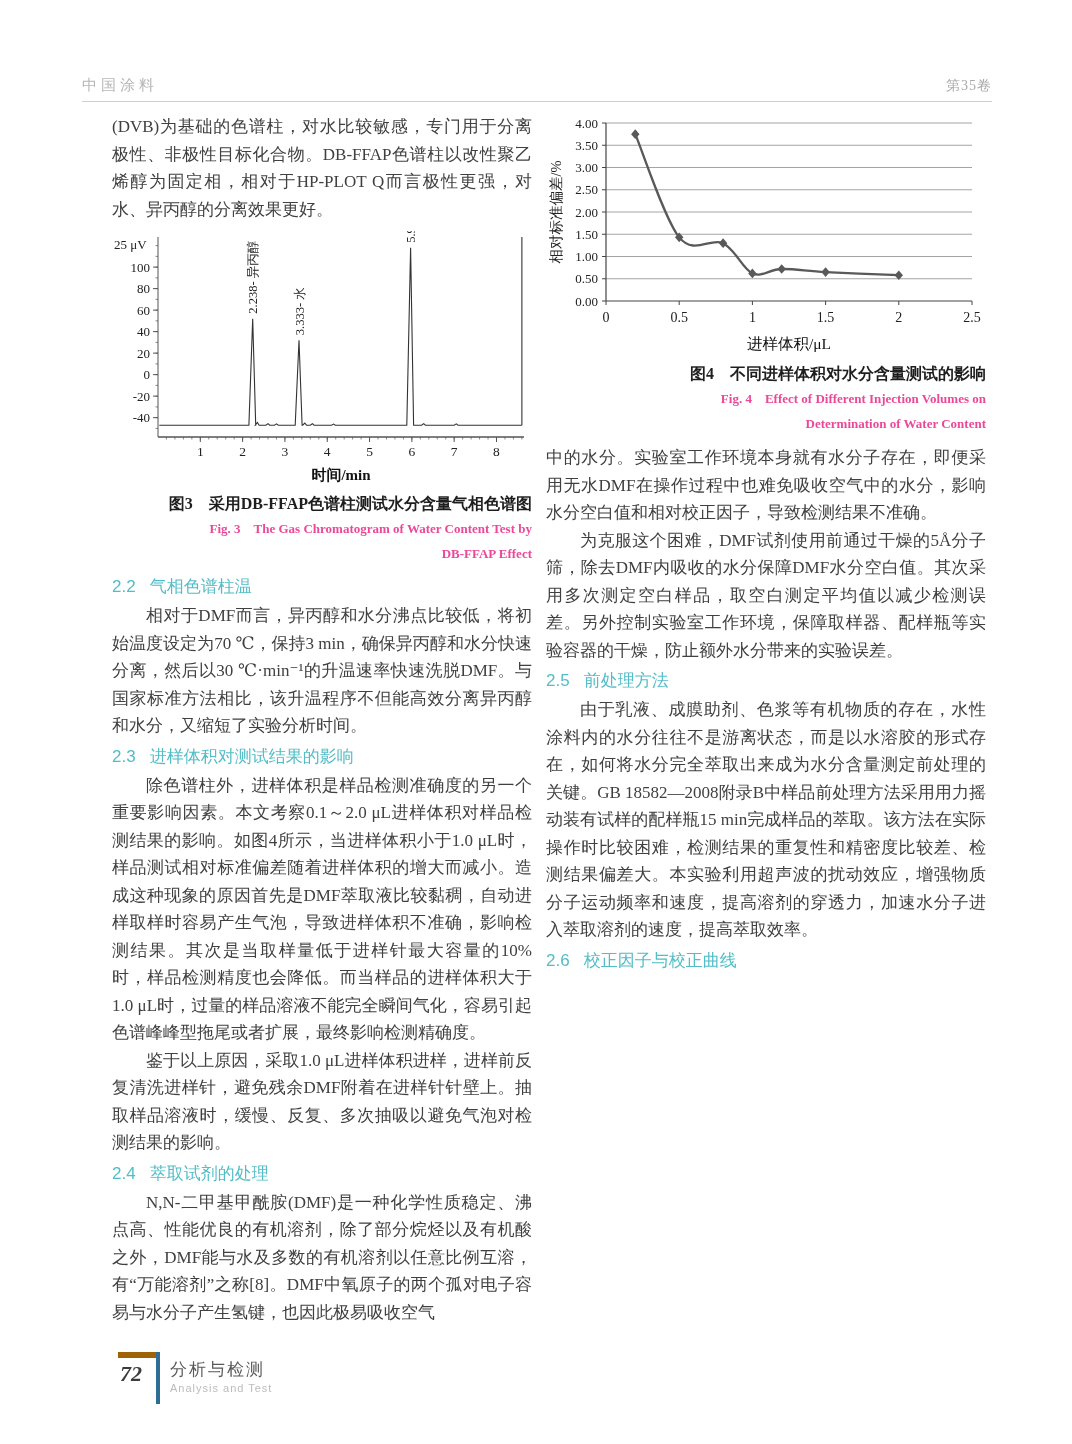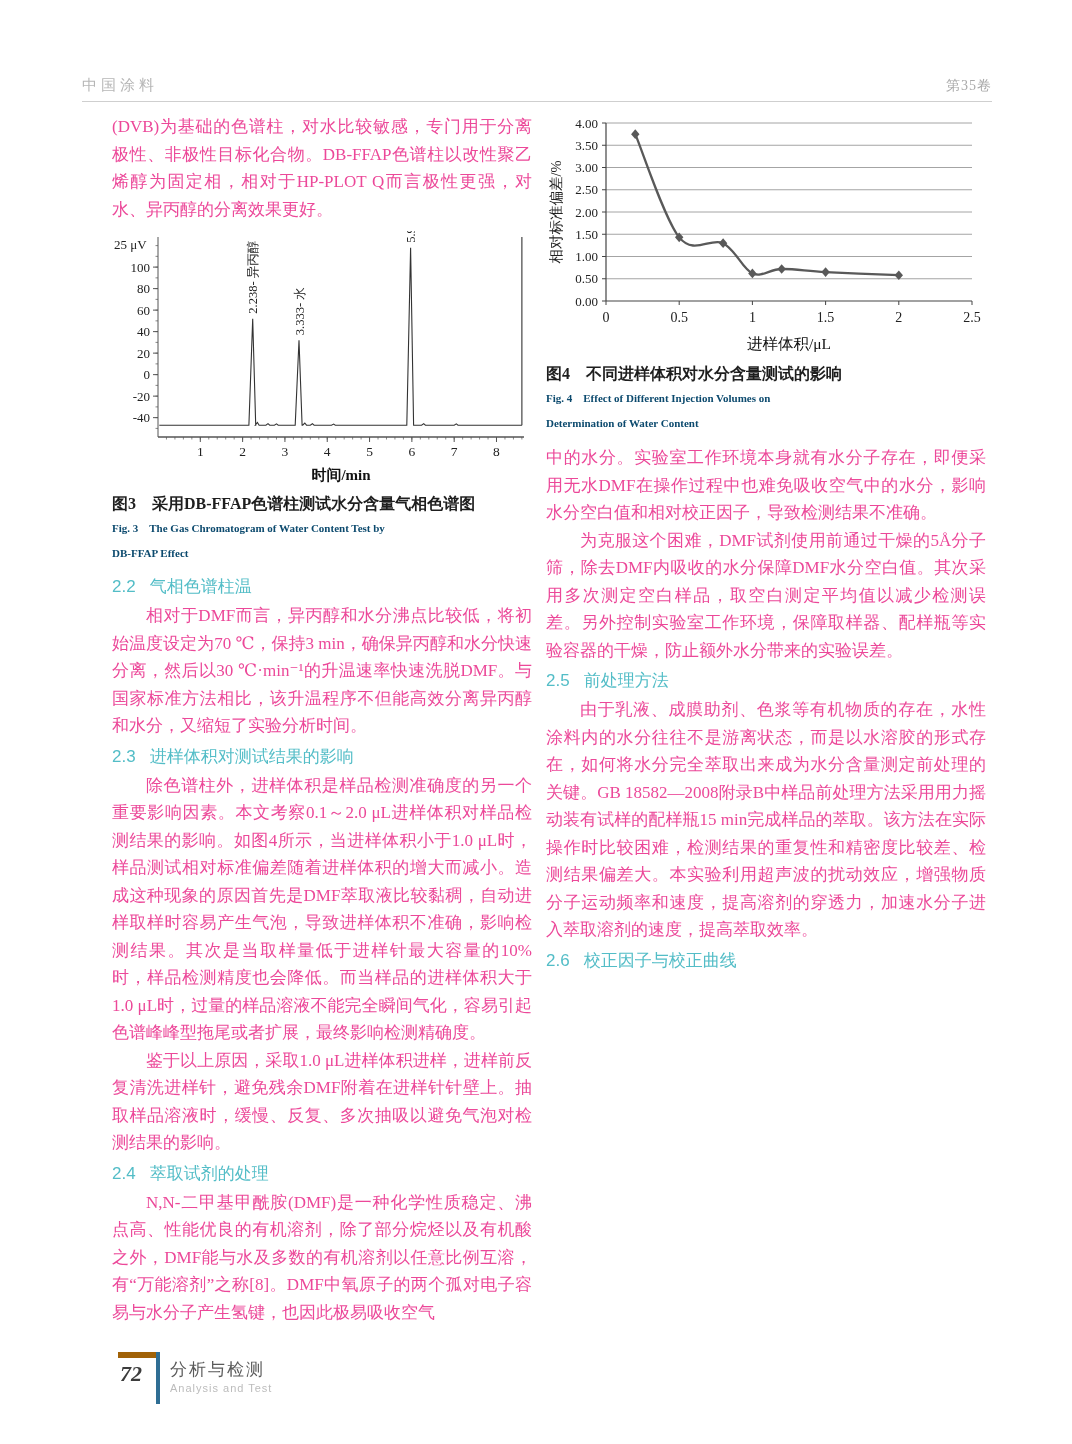--- a/index.html
+++ b/index.html
@@ -5,29 +5,29 @@
   html,body{margin:0;padding:0;background:#ffffff;}
   .page{position:relative;width:1072px;height:1444px;background:#fff;overflow:hidden;
         font-family:"Liberation Serif","DejaVu Serif",serif;color:#3a3a3a;}
   .page-header{position:absolute;left:82px;right:80px;top:76px;display:flex;justify-content:space-between;align-items:flex-end;gap:14px;}
   .journal-name{color:#b6b6b6;font-size:15px;letter-spacing:4px;font-family:"Liberation Sans","DejaVu Sans",sans-serif;}
   .volume{color:#a9a9a9;font-size:14px;letter-spacing:1px;font-family:Liberation Serif, serif;}
   .header-rule{position:absolute;left:82px;right:80px;top:101px;border-top:1px solid #cfcfcf;height:0;}
   .col{position:absolute;top:113px;}
   .col-left{left:112px;width:420px;}
   .col-right{left:546px;width:440px;}
-  p.body{margin:0;font-size:17px;line-height:27.5px;color:#ec4899;text-align:justify;text-indent:2em;}
+  p.body{margin:0;font-size:17px;line-height:27.5px;color:#404040;text-align:justify;text-indent:2em;}
   p.cont{text-indent:0;}
   .sec{margin:4px 0 2px;font-family:"Liberation Sans","DejaVu Sans",sans-serif;font-weight:400;
        font-size:17px;color:#53bdc7;line-height:26px;}
   .sec .sec-num{margin-right:14px;}
   .figure{margin:8px 0 0;}
-  .caption{text-align:left;margin:2px 0 8px;}
+  .caption{text-align:right;margin:2px 0 8px;}
   .cap-cn{font-size:16px;font-weight:bold;color:#1e1e1e;line-height:25px;}
-  .cap-en{font-size:11px;font-weight:bold;color:#0c4a6e;line-height:25px;}
+  .cap-en{font-size:13px;font-weight:bold;color:#ec4899;line-height:25px;}
   .page-footer{position:absolute;left:118px;top:1352px;display:flex;align-items:flex-start;}
   .pagenum-box{border-top:6px solid #a16207;padding:4px 14px 8px 2px;font-style:italic;font-weight:bold;
                font-size:22px;color:#3c3c3c;line-height:24px;}
   .footer-vline{width:4px;background:#2f6e94;height:52px;margin-right:10px;}
   .footer-sec{padding-top:8px;}
   .footer-cn{font-size:17px;color:#5a5a5a;font-family:"Liberation Sans","DejaVu Sans",sans-serif;letter-spacing:2px;line-height:20px;}
   .footer-en{font-size:11px;color:#bcbcbc;font-family:"Liberation Sans","DejaVu Sans",sans-serif;letter-spacing:1px;line-height:16px;}
   svg text{font-family:"Liberation Serif","DejaVu Serif",serif;}
 </style>
 </head>

